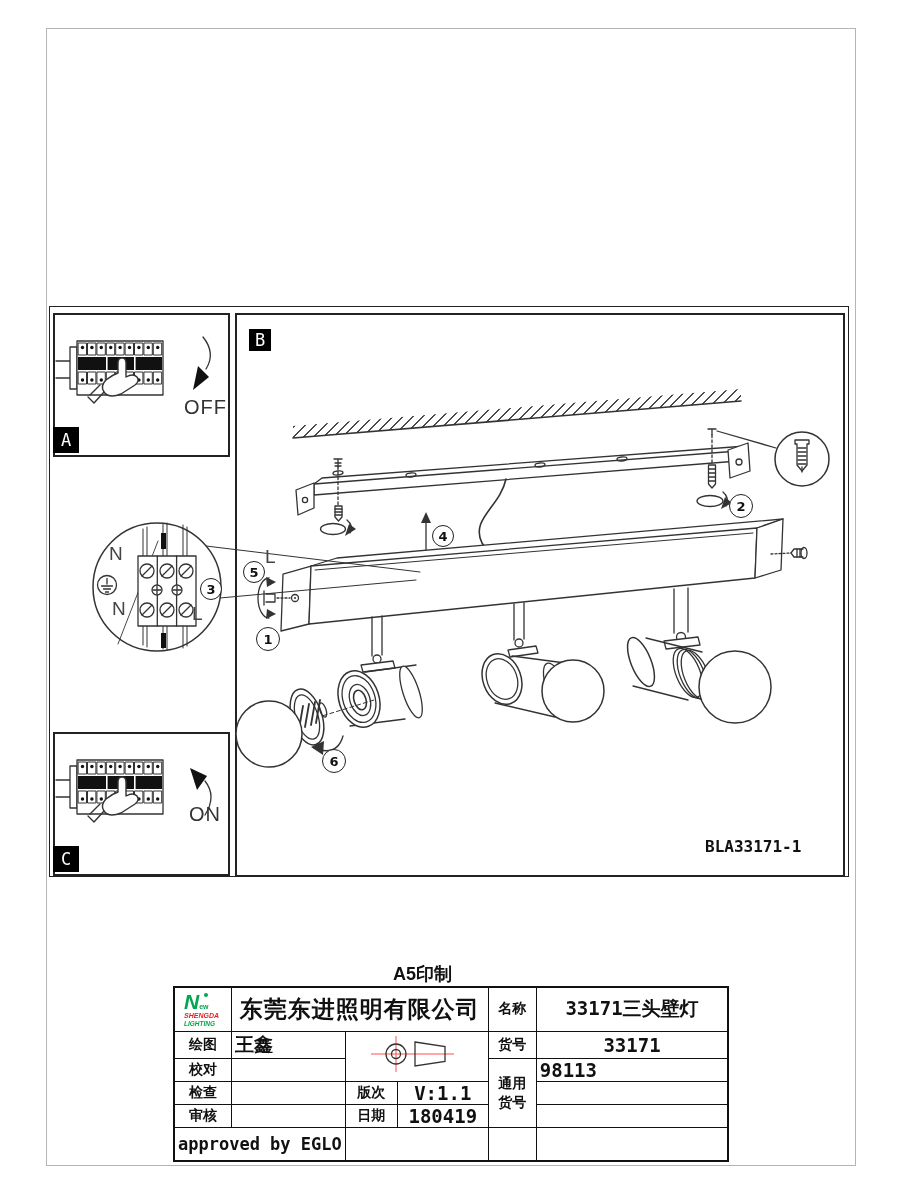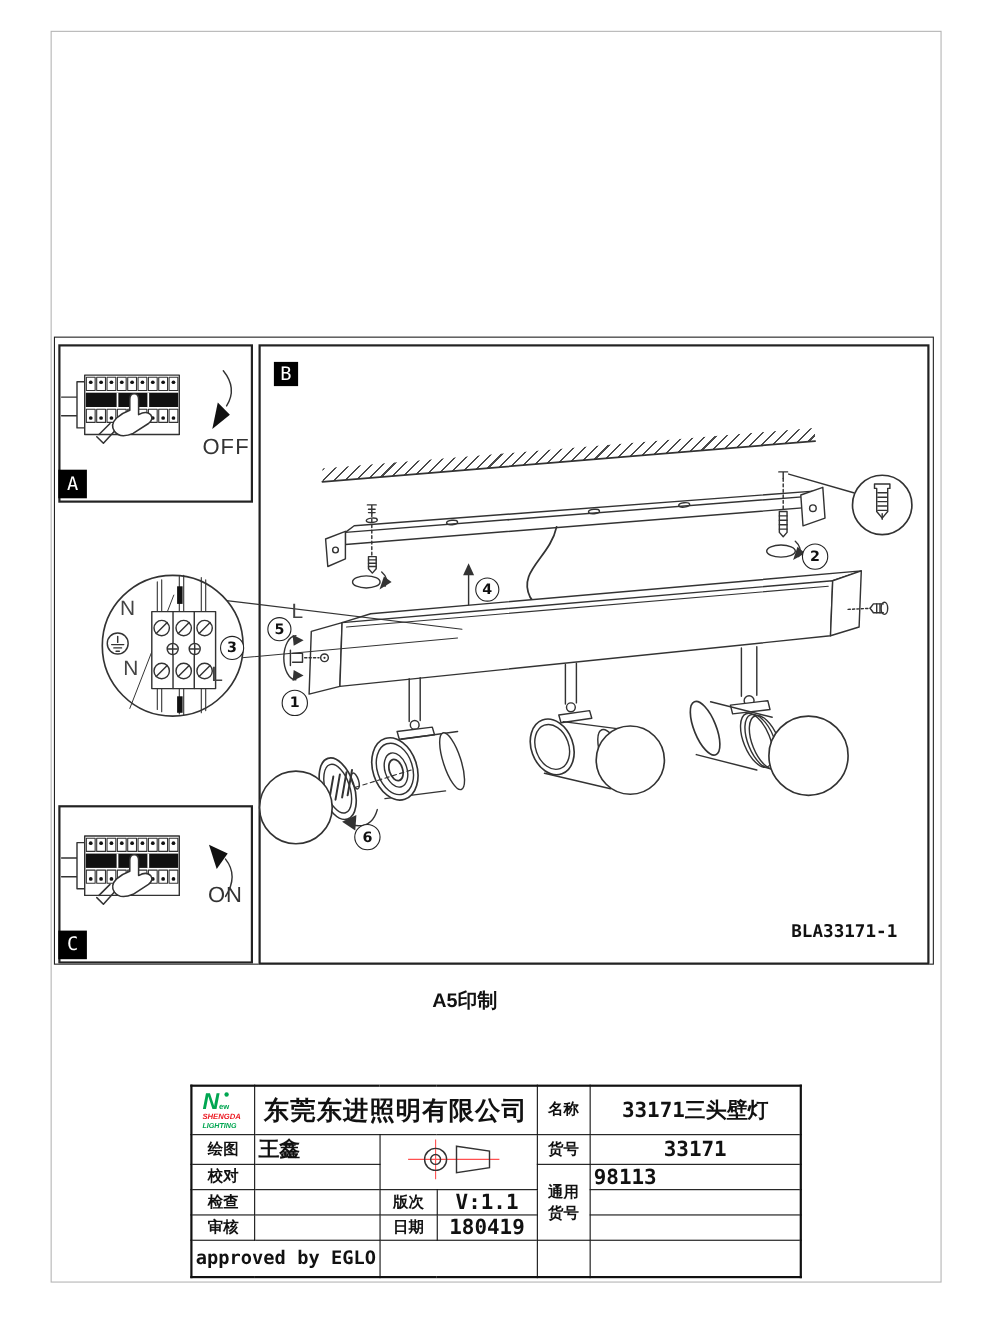--- a/index.html
+++ b/index.html
@@ -22,24 +22,24 @@
   
   #hatch{left:241px;top:82px;width:455px;height:55px;
     background:repeating-linear-gradient(135deg,#4a4a4a 0px,#4a4a4a 1.4px,transparent 1.4px,transparent 7px);
     -webkit-clip-path:polygon(2px 49px,450px 12px,450px 0px,2px 37px);
     clip-path:polygon(2px 49px,450px 12px,450px 0px,2px 37px);}
   .switch-label{position:absolute;font-size:20px;color:#333;letter-spacing:1px;}
   .term-label{position:absolute;font-size:19px;color:#444;font-weight:400;}
   .step{position:absolute;width:20px;height:20px;border:1.5px solid #222;border-radius:50%;background:#fff;
     display:flex;align-items:center;justify-content:center;font-size:13px;font-weight:600;font-family:"DejaVu Sans",sans-serif;}
   .step.big{width:22px;height:22px;}
-  #dwg-num{position:absolute;left:655px;top:530px;width:125px;text-align:center;
+  #dwg-num{position:absolute;left:655px;top:530px;width:125px;text-align:left;
     font-family:"DejaVu Sans Mono",monospace;font-weight:bold;font-size:16px;color:#111;}
   
-  #print-note{left:393px;top:897px;width:120px;font-size:18px;font-weight:bold;color:#111;}
+  #print-note{left:393px;top:962px;width:120px;font-size:18px;font-weight:bold;color:#111;}
   table#title-block{position:absolute;left:173px;top:986px;border-collapse:collapse;table-layout:fixed;
     border:2px solid #111;}
   #title-block td{border:1px solid #111;padding:0 3px;overflow:hidden;white-space:nowrap;}
   #title-block .lab{font-size:14px;font-weight:bold;text-align:center;}
   #title-block .val{font-family:"DejaVu Sans Mono",monospace;font-weight:bold;font-size:19px;}
   #title-block .val.center{text-align:center;}
   #company-cell{font-size:23px;font-weight:bold;text-align:center;letter-spacing:1px;}
   #logo-cell{position:relative;}
   .logo-n{color:#00A651;font-size:21px;font-weight:bold;font-style:italic;line-height:1;}
   .logo-dot{position:absolute;left:26px;top:2px;width:4px;height:4px;border-radius:50%;background:#00A651;}

